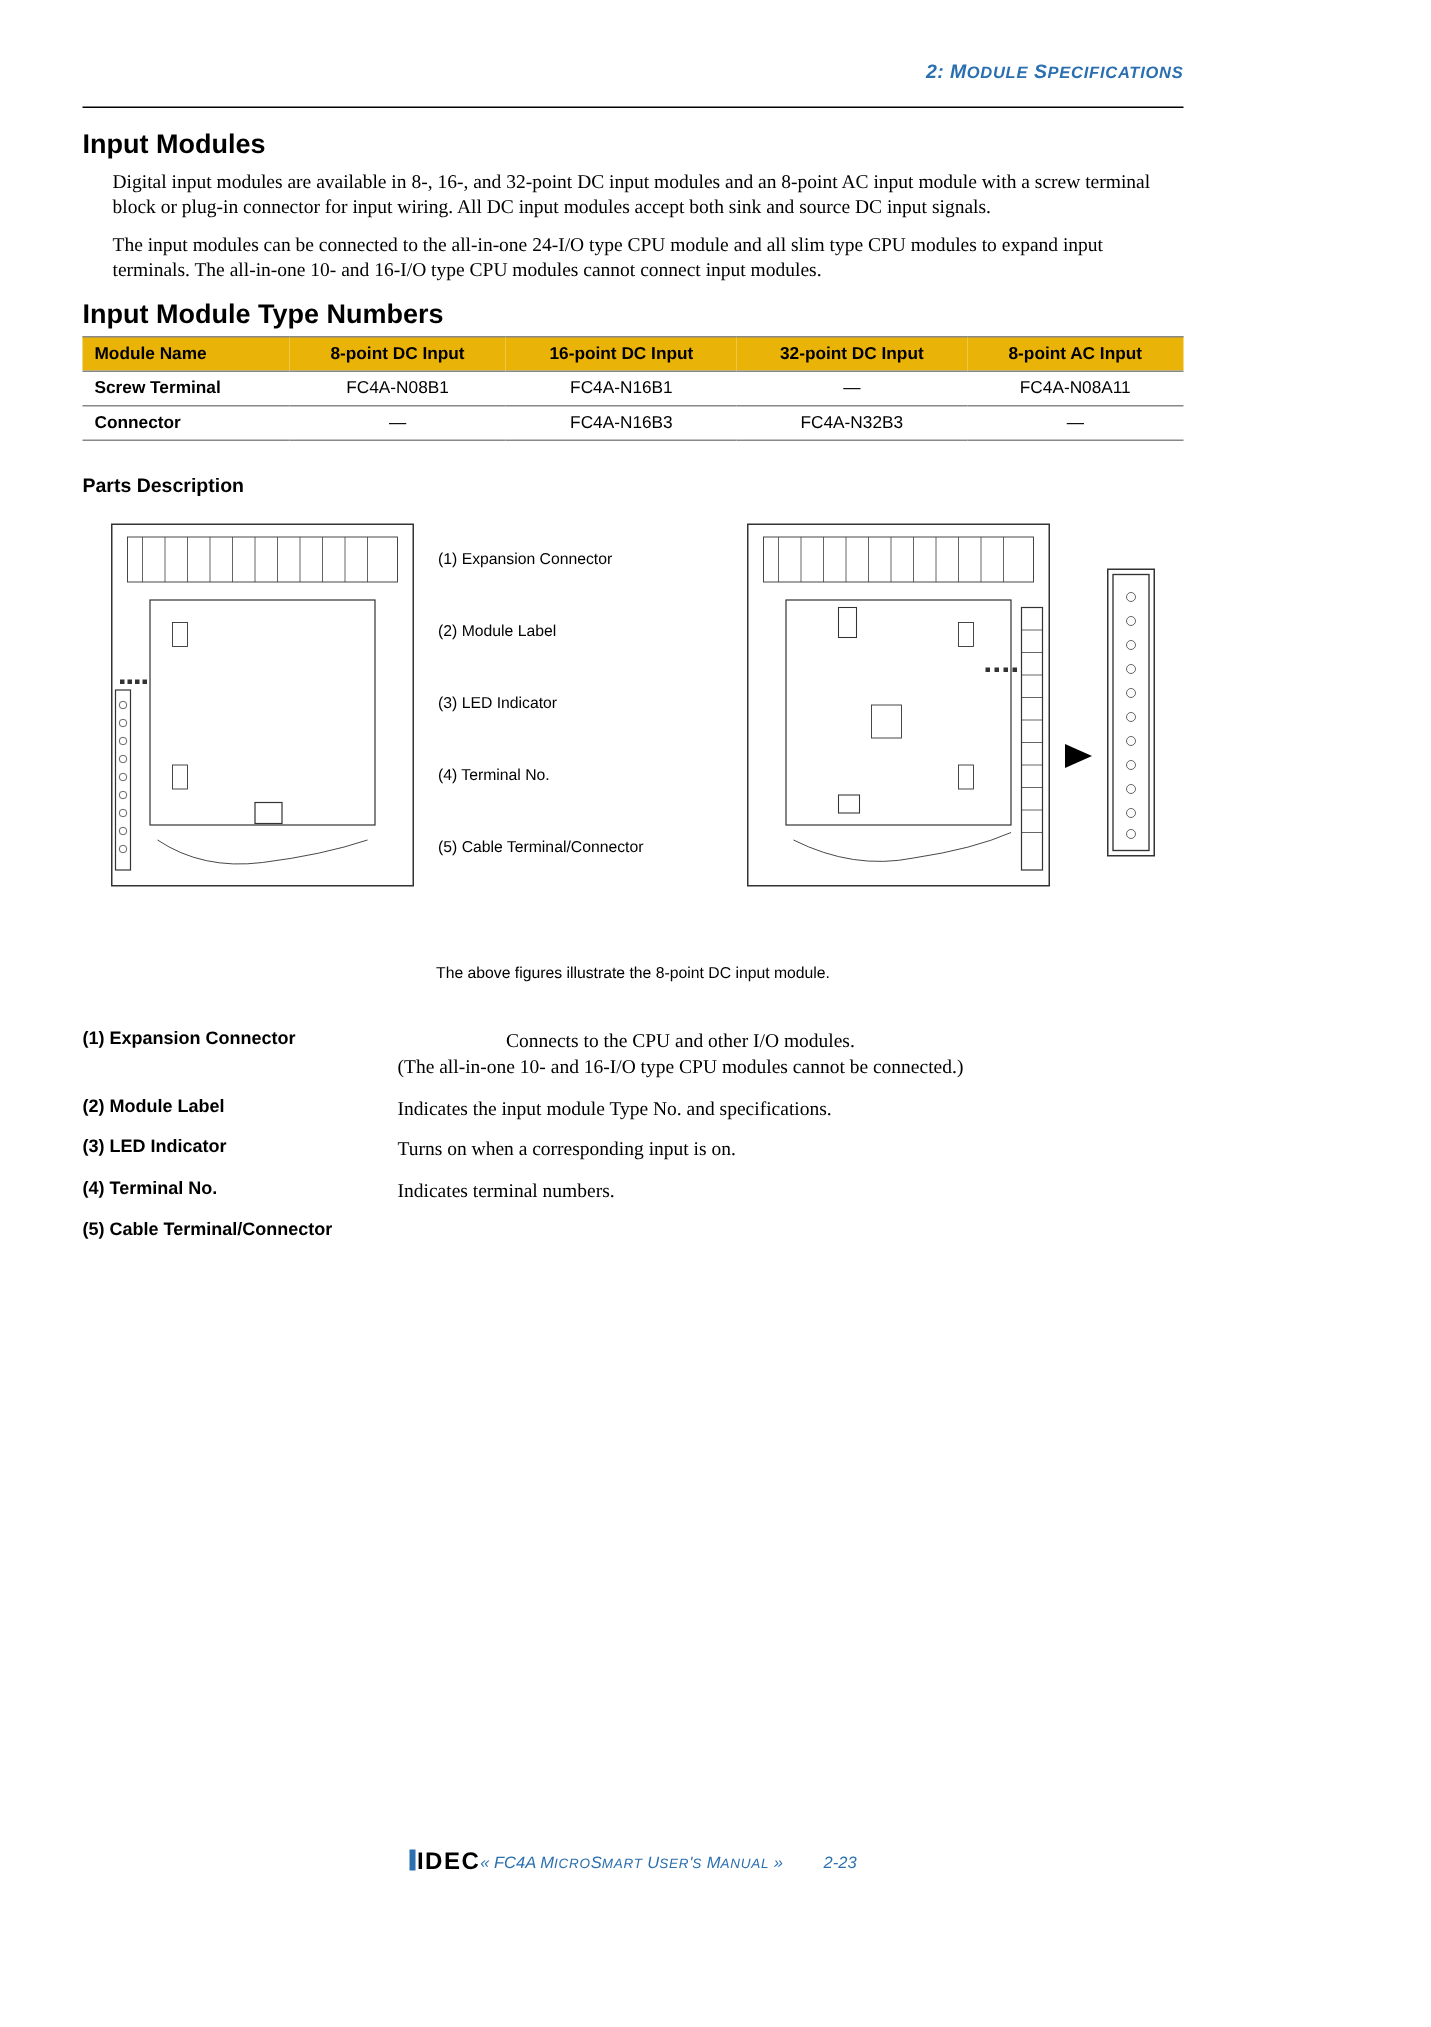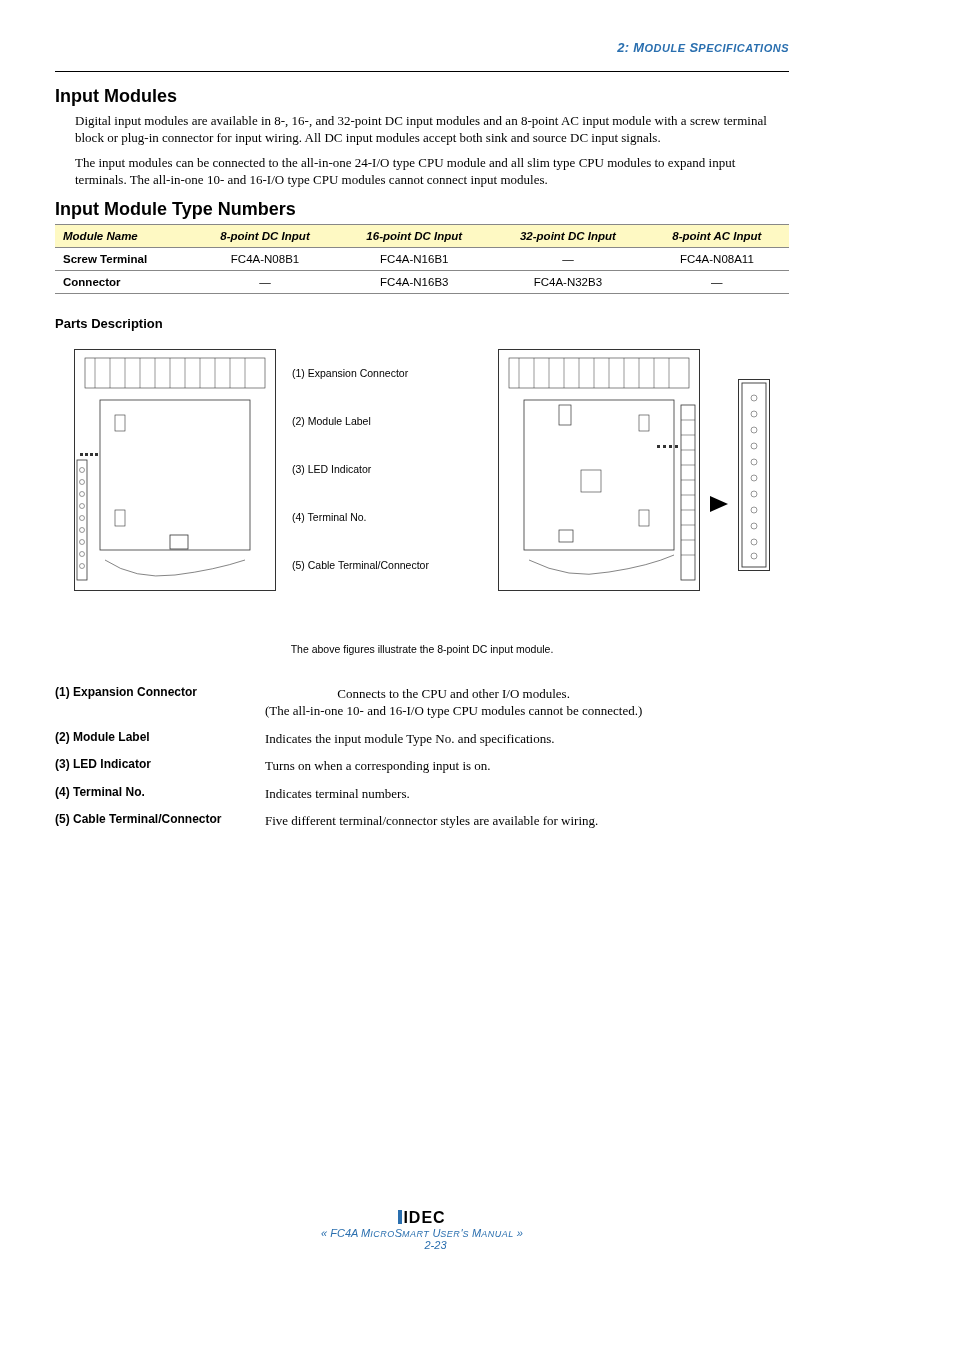--- a/index.html
+++ b/index.html
@@ -50,22 +50,21 @@
     font-size: 11.5px;
   }
   table.data th, table.data td {
     border-top: 1px solid #888;
     border-bottom: 1px solid #888;
     padding: 5px 8px;
     text-align: center;
   }
   table.data th {
     font-weight: bold;
-    background: #fef9c3;
-    font-style: italic;
+    background: #eab308;
   }
   table.data td.left, table.data th.left {
     text-align: left;
     font-weight: bold;
   }
   .parts-heading {
     font-family: Arial, Helvetica, sans-serif;
     font-weight: bold;
     font-size: 13px;
     margin: 22px 0 18px 0;
@@ -136,21 +135,20 @@
     position: absolute;
     bottom: 30px;
     left: 55px;
     right: 55px;
     display: flex;
     justify-content: center;
     align-items: center;
     font-family: Arial, Helvetica, sans-serif;
     font-size: 11px;
     font-style: italic;
-    flex-direction: column;
   }
   .footer .logo {
     font-style: normal;
     font-weight: bold;
     font-size: 16px;
     letter-spacing: 1px;
   }
   .footer .logo .bar {
     display: inline-block;
     width: 4px;
@@ -338,21 +336,20 @@
   <div class="desc-row">
     <div class="desc-label">(3) LED Indicator</div>
     <div class="desc-text">Turns on when a corresponding input is on.</div>
   </div>
   <div class="desc-row">
     <div class="desc-label">(4) Terminal No.</div>
     <div class="desc-text">Indicates terminal numbers.</div>
   </div>
   <div class="desc-row">
     <div class="desc-label">(5) Cable Terminal/Connector</div>
-    <div class="desc-text">Five different terminal/connector styles are available for wiring.</div>
   </div>
 </div>
 
 <div class="footer">
   <div class="logo"><span class="bar"></span><span>IDEC</span></div>
   <div class="center">
     <span>« FC4A M</span><span class="sm">ICRO</span><span>S</span><span class="sm">MART</span><span> U</span><span class="sm">SER</span><span>'</span><span class="sm">S</span><span> M</span><span class="sm">ANUAL</span><span> »</span>
   </div>
   <div class="right">2-23</div>
 </div>

